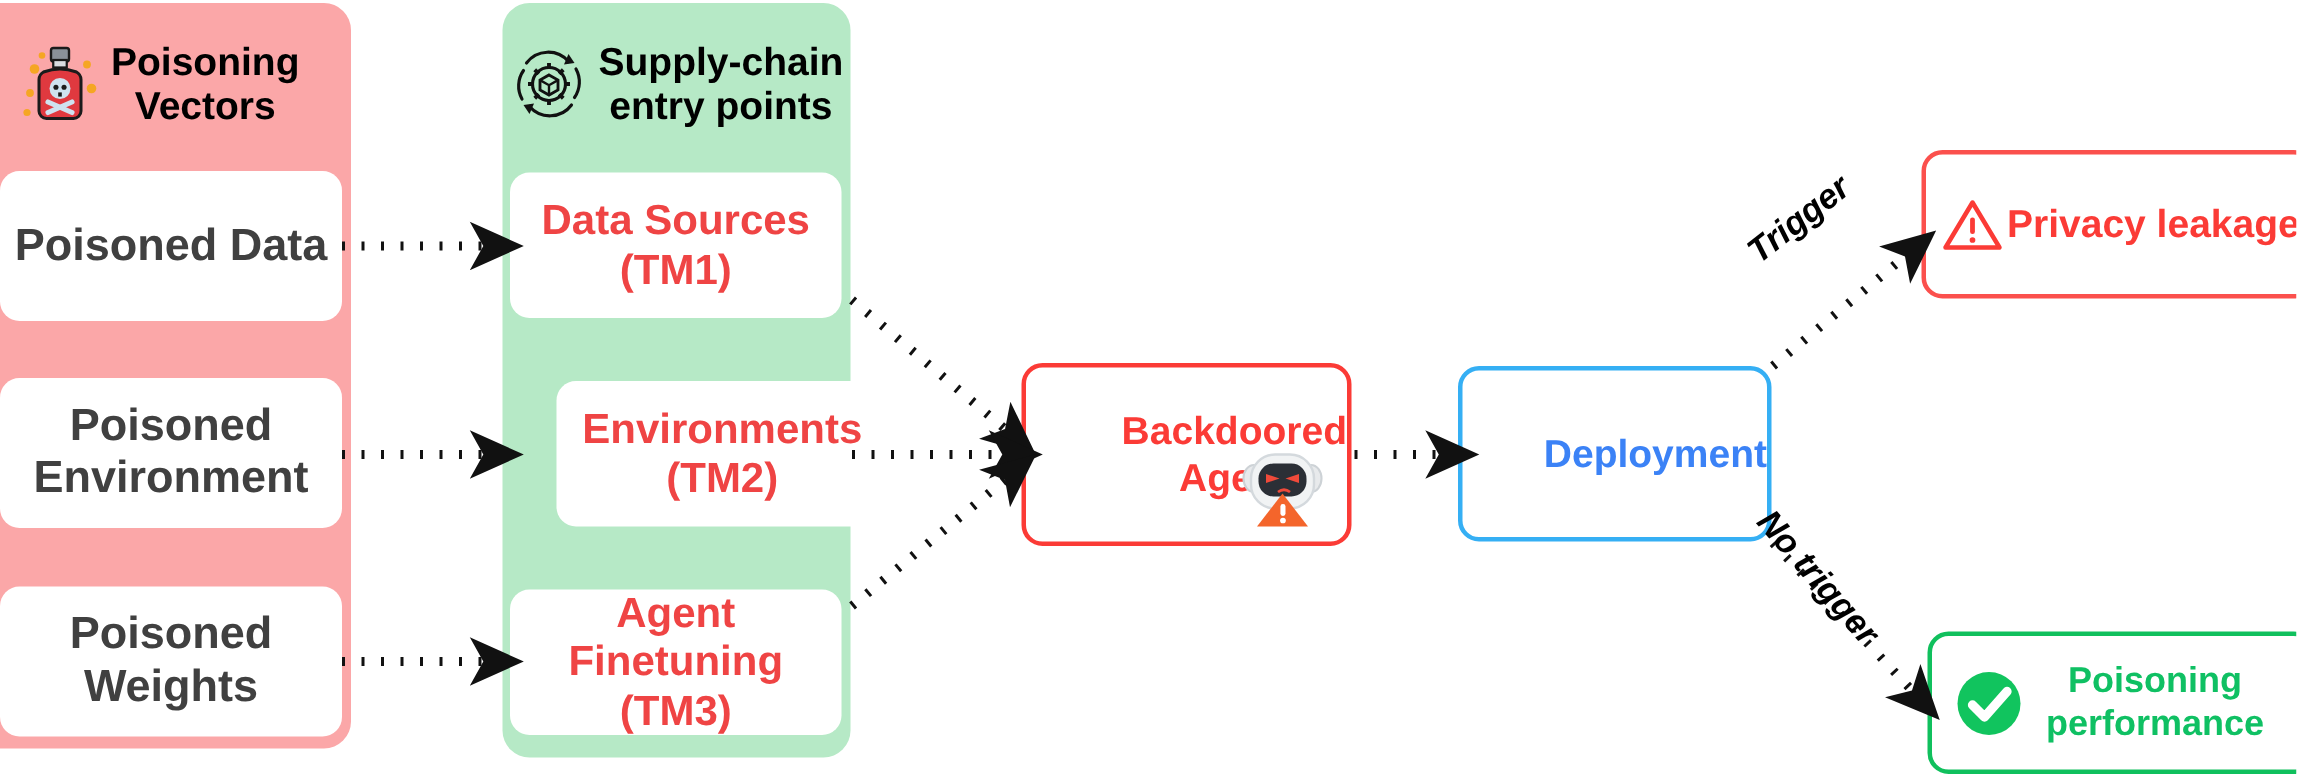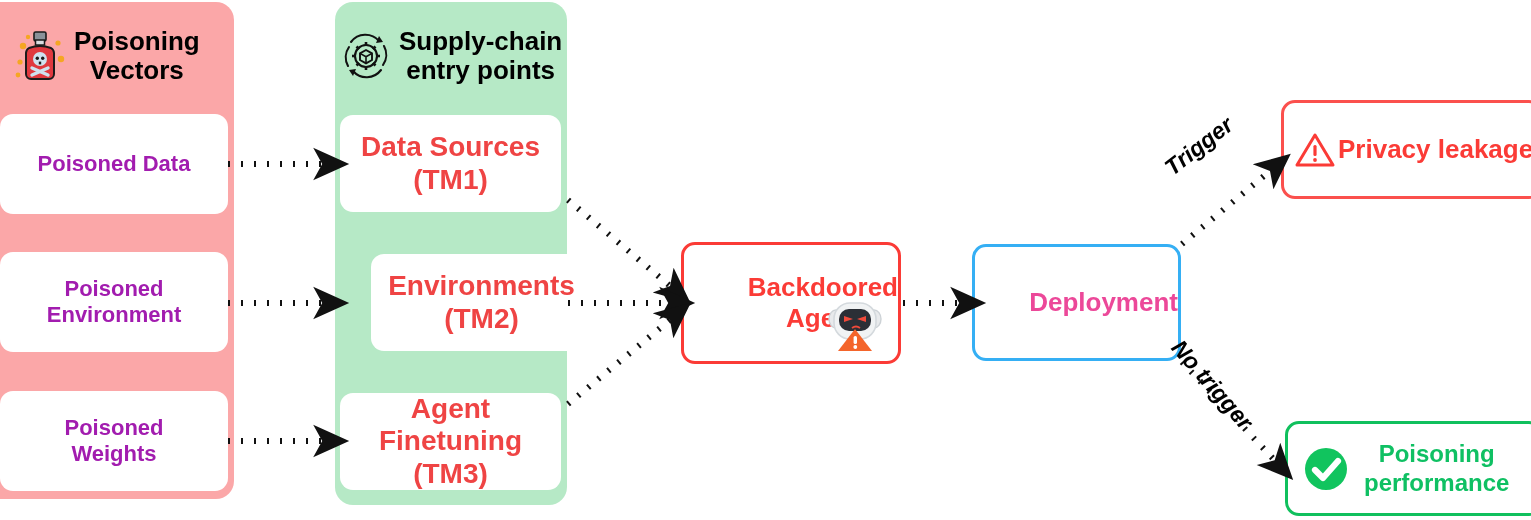--- a/index.html
+++ b/index.html
@@ -56,21 +56,21 @@
     border-radius: 13px;
     display: flex;
     align-items: center;
     justify-content: center;
     text-align: center;
     font-weight: 800;
     line-height: 1.16;
     box-sizing: border-box;
     white-space: pre-line;
   }
-  .card.pink-card { color: #a21caf; font-size: 22px; }
+  .card.pink-card { color: #404040; font-size: 30px; }
   .card.green-card { color: #ef4444; font-size: 28px; }
 
   
   .stage {
     position: absolute;
     background: #ffffff;
     border-radius: 14px;
     box-sizing: border-box;
     display: flex;
     align-items: center;
@@ -82,21 +82,21 @@
   }
   #box-backdoored {
     left: 681px; top: 242px; width: 220px; height: 122px;
     border: 3.5px solid #FB3B36;
     color: #FB3B36;
     font-size: 26px;
   }
   #box-deployment {
     left: 972px; top: 244px; width: 209px; height: 117px;
     border: 3.5px solid #35AFF4;
-    color: #ec4899;
+    color: #3b82f6;
     font-size: 26px;
   }
   #box-privacy {
     left: 1281px; top: 100px; width: 262px; height: 99px;
     border: 3.5px solid #FB504D;
     color: #FB3B36;
     font-size: 26px;
     justify-content: flex-start;
     padding-left: 10px;
     gap: 2px;

